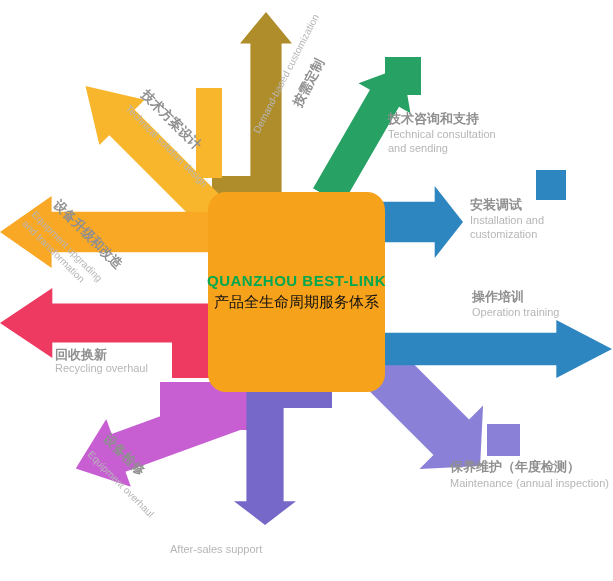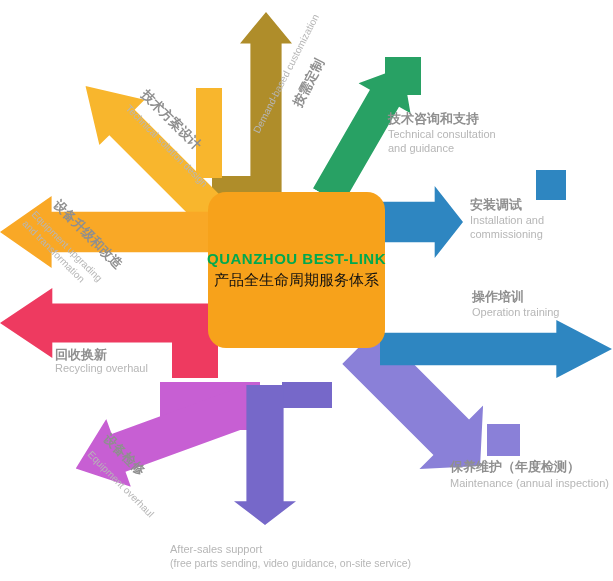--- a/index.html
+++ b/index.html
@@ -4,21 +4,21 @@
 <style>
   html,body{margin:0;padding:0;background:#ffffff;}
   #canvas{position:relative;width:613px;height:581px;overflow:hidden;background:#ffffff;
           font-family:"Liberation Sans",sans-serif;}
   .arr{position:absolute;}
   .rect{position:absolute;}
   .arr-right{clip-path:polygon(0 22%,76% 22%,76% 0,100% 50%,76% 100%,76% 78%,0 78%);}
   .arr-left{clip-path:polygon(100% 22%,24% 22%,24% 0,0 50%,24% 100%,24% 78%,100% 78%);}
   .arr-up{clip-path:polygon(50% 0,100% 17%,80% 17%,80% 100%,20% 100%,20% 17%,0 17%);}
   .arr-down{clip-path:polygon(20% 0,80% 0,80% 83%,100% 83%,50% 100%,0 83%,20% 83%);}
-  #center{position:absolute;left:208px;top:192px;width:177px;height:156px;background:#F7A21B;
+  #center{position:absolute;left:208px;top:192px;width:177px;height:200px;background:#F7A21B;
           border-radius:18px;display:flex;flex-direction:column;justify-content:center;
           align-items:center;z-index:1;text-align:center;}
   .c-en{font-size:15px;font-weight:bold;color:#00A94F;letter-spacing:0.5px;white-space:nowrap;}
   .c-zh{font-size:15px;font-weight:normal;color:#111111;margin-top:4px;white-space:nowrap;}
   .lab-zh{position:absolute;font-weight:bold;font-size:13px;color:#8F8F8F;white-space:nowrap;z-index:10;}
   .lab-en{position:absolute;font-size:11px;color:#B6B6B6;white-space:nowrap;z-index:10;line-height:13px;}
   .rot45{transform:rotate(45deg);transform-origin:0 0;}
   .rot-steep{transform:rotate(-63deg);transform-origin:0 50%;}
 </style>
 </head>
@@ -71,29 +71,28 @@
     <div>and transformation</div>
   </div>
 
   <div class="lab-zh" style="left:55px;top:346px;">回收换新</div>
   <div class="lab-en" style="left:55px;top:362px;">Recycling overhaul</div>
 
   <div class="lab-zh rot45" style="left:112px;top:430px;">设备检修</div>
   <div class="lab-en rot45" style="left:94px;top:448px;font-size:10px;">Equipment overhaul</div>
 
   <div class="lab-en" style="left:170px;top:543px;">After-sales support</div>
-  <div class="lab-en" style="left:170px;top:557px;font-size:10.5px;">(free parts sending, video guidance, on-site service)</div>
 
   <div class="lab-zh" style="left:450px;top:458px;">保养维护（年度检测）</div>
   <div class="lab-en" style="left:450px;top:477px;">Maintenance (annual inspection)</div>
 
   <div class="lab-zh" style="left:472px;top:288px;">操作培训</div>
   <div class="lab-en" style="left:472px;top:306px;">Operation training</div>
 
   <div class="lab-zh" style="left:470px;top:196px;">安装调试</div>
   <div class="lab-en" style="left:470px;top:214px;">Installation and</div>
-  <div class="lab-en" style="left:470px;top:228px;">commissioning</div>
+  <div class="lab-en" style="left:470px;top:228px;">customization</div>
 
   <div class="lab-zh" style="left:388px;top:110px;">技术咨询和支持</div>
   <div class="lab-en" style="left:388px;top:128px;">Technical consultation</div>
-  <div class="lab-en" style="left:388px;top:142px;">and guidance</div>
+  <div class="lab-en" style="left:388px;top:142px;">and sending</div>
 
 </div>
 
 </body></html>

